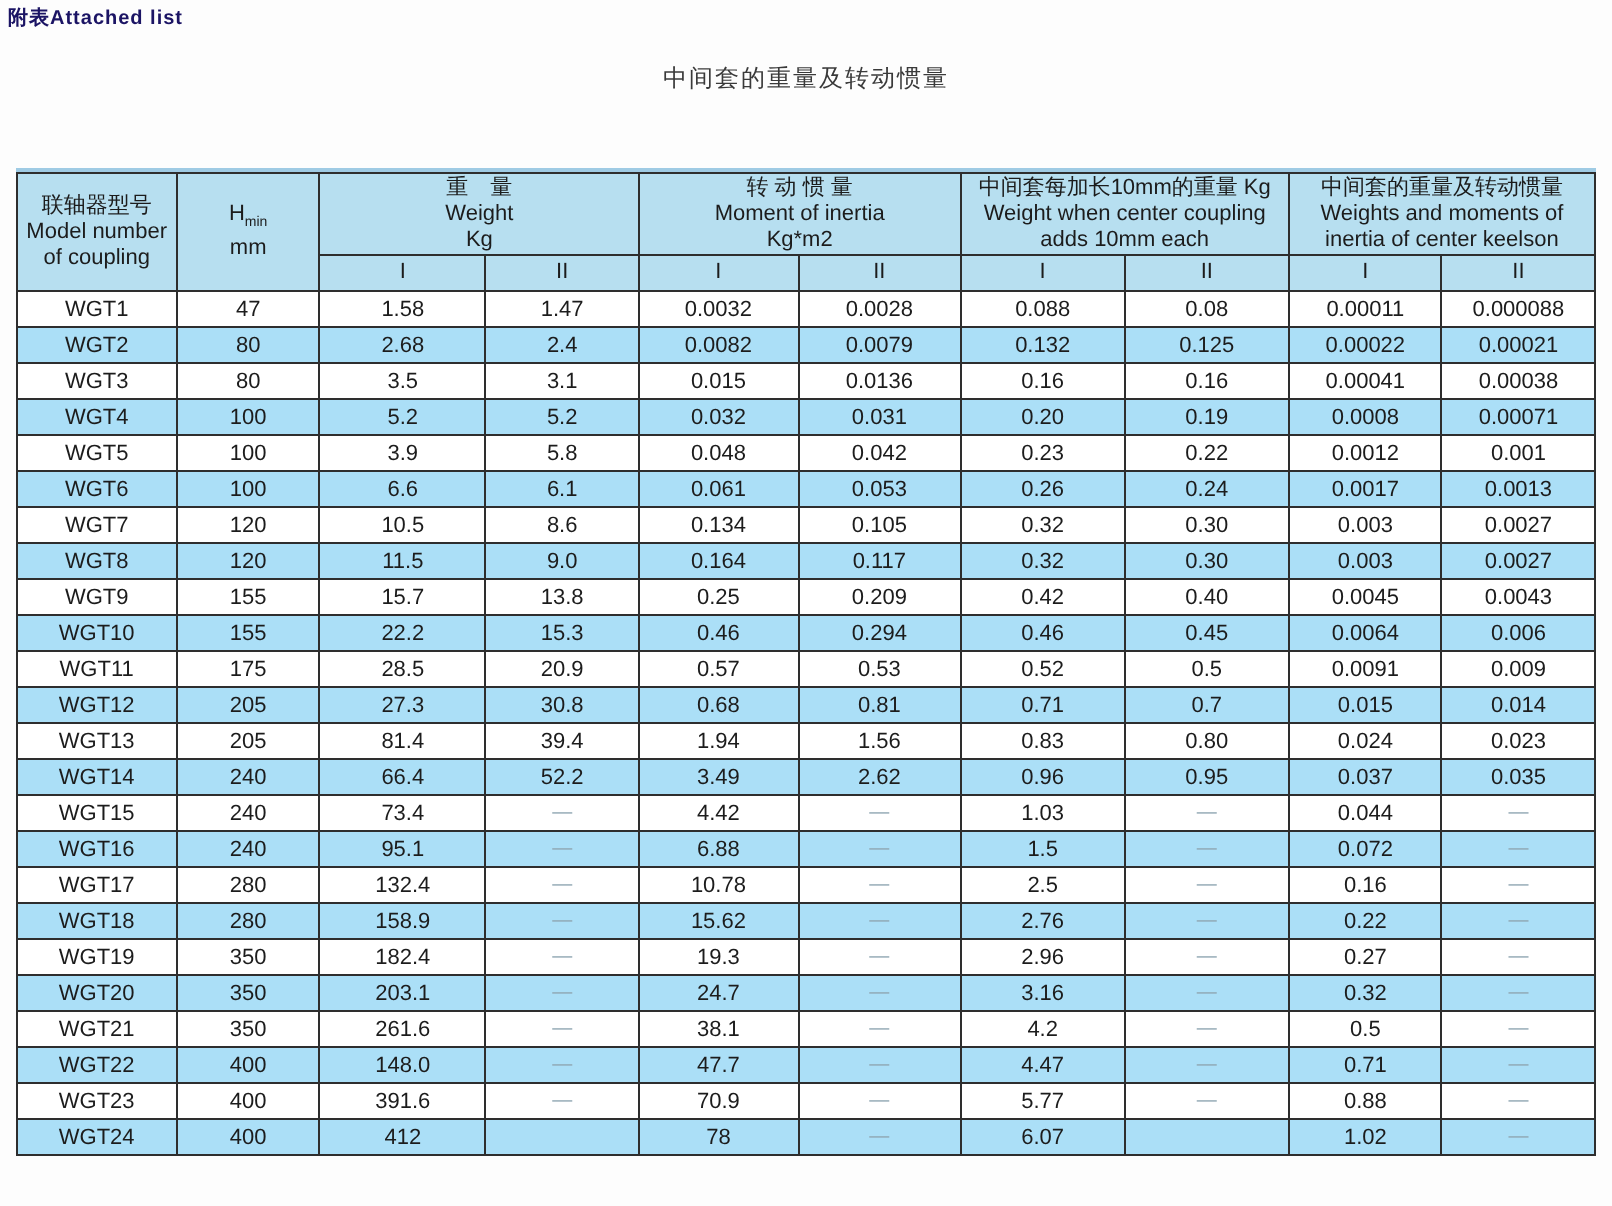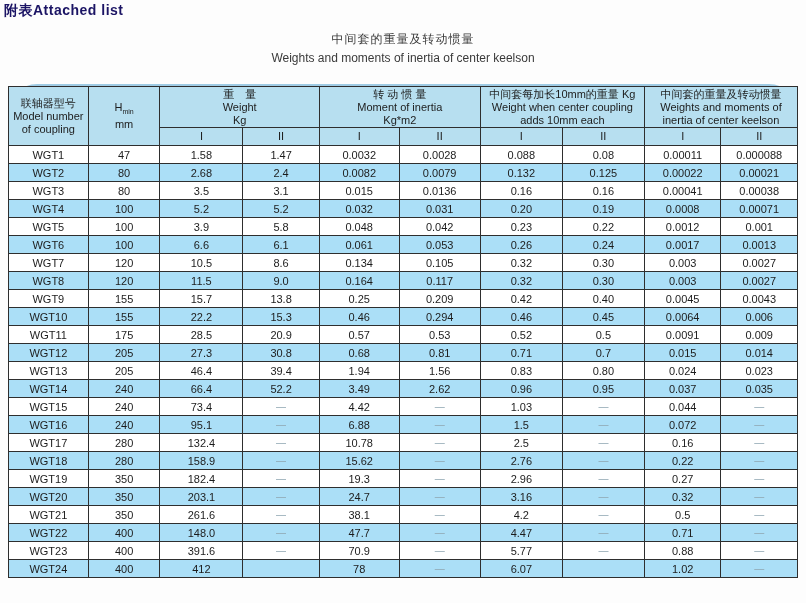--- a/index.html
+++ b/index.html
@@ -7,32 +7,31 @@
     width: 806px; height: 603px;
     background: #fdfdfd;
     font-family: "Liberation Sans", sans-serif;
     color: #1c1c1c;
     overflow: hidden;
   }
   .page { position: relative; width: 806px; height: 603px; }
 
   .doc-title {
     position: absolute; top: 2px; left: 4px;
-    font-size: 14px; font-weight: bold;
+    font-size: 10px; font-weight: bold;
     color: #1b1464;
     letter-spacing: 0.5px;
   }
   .subtitle { position: absolute; width: 100%; text-align: center; }
   .subtitle-cn { top: 31px; font-size: 12px; color: #3a3a3a; letter-spacing: 1px; }
   .subtitle-en { top: 51px; font-size: 12px; color: #3a3a3a; }
 
   .tbl-wrap {
     position: absolute; top: 84px; left: 8px; right: 8px;
     border-top: 2px solid #9fcbe4;
-    border-radius: 29px;
   }
   table {
     width: 100%;
     border-collapse: collapse;
     table-layout: fixed;
   }
   th, td {
     border: 1px solid #2e2e2e;
     text-align: center;
     vertical-align: middle;
@@ -60,21 +59,20 @@
   tbody td.dash { color: #8fa6b2; font-size: 10px; }
 </style>
 </head>
 <body>
 
 <div class="page">
 
   <div class="doc-title">附表Attached list</div>
 
   <div class="subtitle subtitle-cn">中间套的重量及转动惯量</div>
-  <div class="subtitle subtitle-en">Weights and moments of inertia of center keelson</div>
 
   <div class="tbl-wrap">
     <table>
       <colgroup>
         <col style="width:10.1%">
           <col style="width:9.1%">
         <col style="width:10.5%">
           <col style="width:9.7%">
         <col style="width:10.1%">
           <col style="width:10.3%">
@@ -267,21 +265,21 @@
             <td>0.68</td>
             <td>0.81</td>
             <td>0.71</td>
             <td>0.7</td>
             <td>0.015</td>
             <td>0.014</td>
           </tr>
           <tr>
             <td>WGT13</td>
             <td>205</td>
-            <td>46.4</td>
+            <td>81.4</td>
             <td>39.4</td>
             <td>1.94</td>
             <td>1.56</td>
             <td>0.83</td>
             <td>0.80</td>
             <td>0.024</td>
             <td>0.023</td>
           </tr>
           <tr class="alt">
             <td>WGT14</td>

